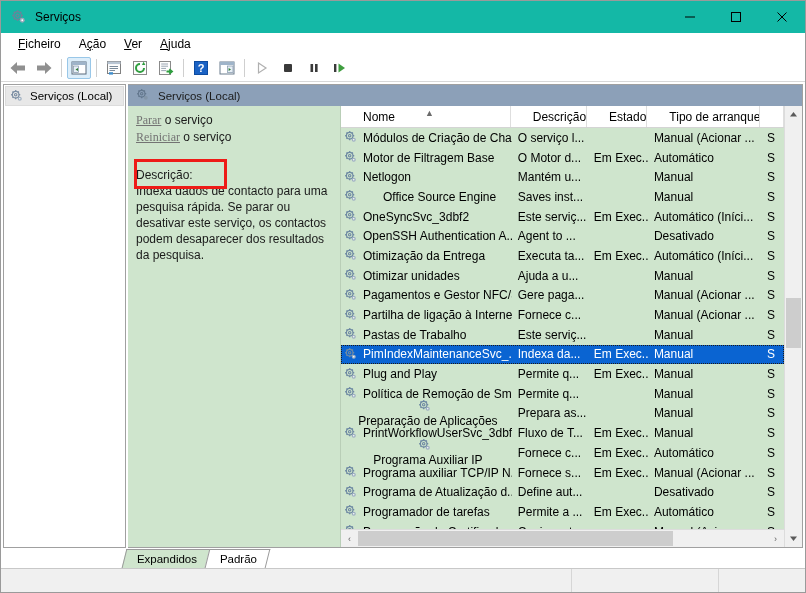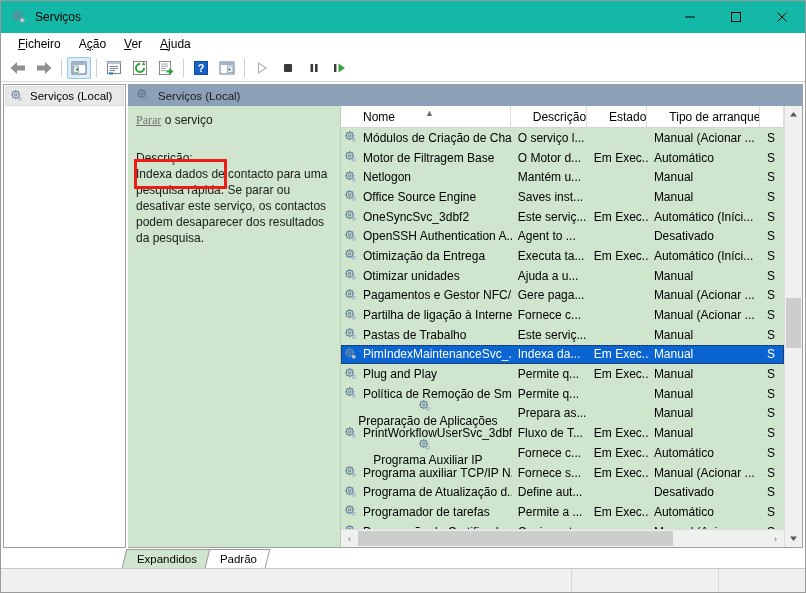--- a/index.html
+++ b/index.html
@@ -529,20 +529,23 @@
         <span>Serviços (Local)</span>
       </div>
 
       <div class="pane-body">
 
         <div class="detail">
 
           <div class="link-line">
             <span class="link">Parar</span><span> o serviço</span>
           </div>
+          <div class="link-line">
+            <span class="link">Reiniciar</span><span> o serviço</span>
+          </div>
 
           <div class="detail-desc-label">Descrição:</div>
           <div class="detail-desc">Indexa dados de contacto para uma pesquisa rápida. Se parar ou desativar este serviço, os contactos podem desaparecer dos resultados da pesquisa.</div>
 
           <div class="redbox" style="left:6px; top:53px; width:93px; height:30px;"></div>
         </div>
 
         <div class="listview">
           <div class="list-header">
             <div class="lh-cell" style="width:180px;">
@@ -645,21 +648,21 @@
                     </svg>
                   </span>
                   <span>Netlogon</span>
                 </div>
                 <div class="cell" style="width: 80px;">Mantém u...</div>
                 <div class="cell" style="width: 63px;"></div>
                 <div class="cell" style="width: 119px;">Manual</div>
                 <div class="cell" style="width: 24px;">S</div>
               </div>
               <div class="row">
-                <div class="cell name" style="width: 180px;">
+                <div class="cell name" style="width: 180px; gap: 20px;">
                   <span class="gear">
                     <svg width="13" height="13" viewBox="0 0 16 16">
                       <g fill="none" stroke="#6f8aa3" stroke-width="1.4">
                         <circle cx="7" cy="7" r="4"></circle>
                         <circle cx="7" cy="7" r="1.5"></circle>
                       </g>
                       <g stroke="#6f8aa3" stroke-width="1.7">
                         <line x1="7" y1="1.4" x2="7" y2="3"></line>
                         <line x1="7" y1="11" x2="7" y2="12.6"></line>
                         <line x1="1.4" y1="7" x2="3" y2="7"></line>

